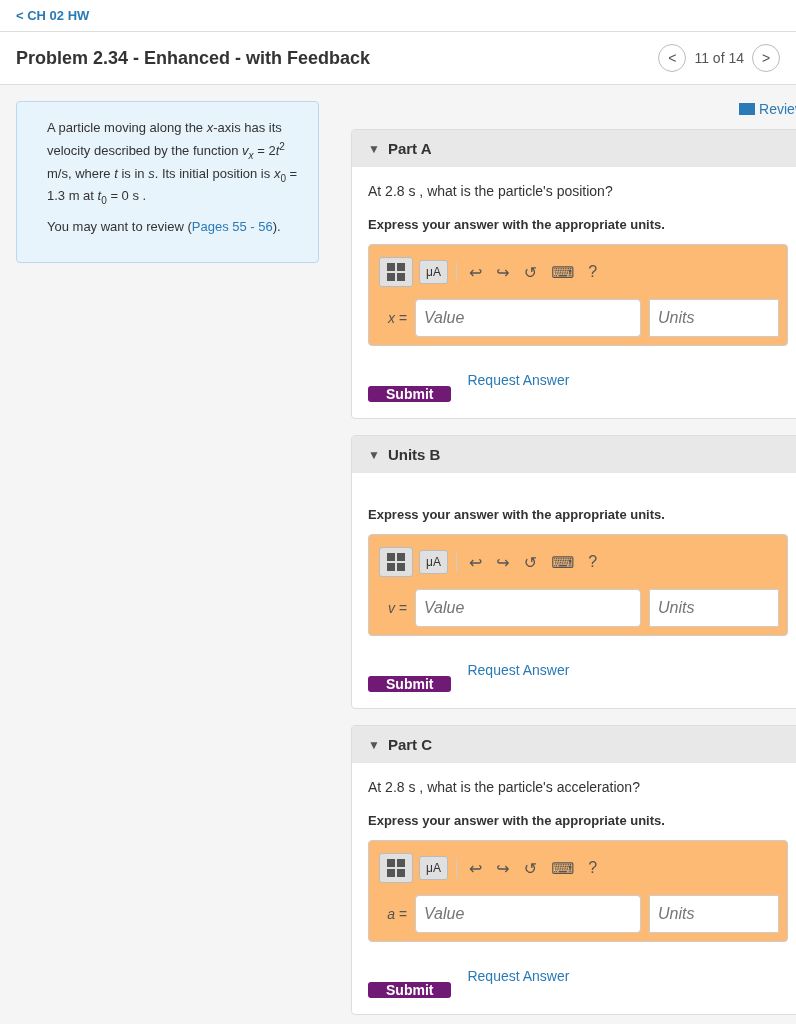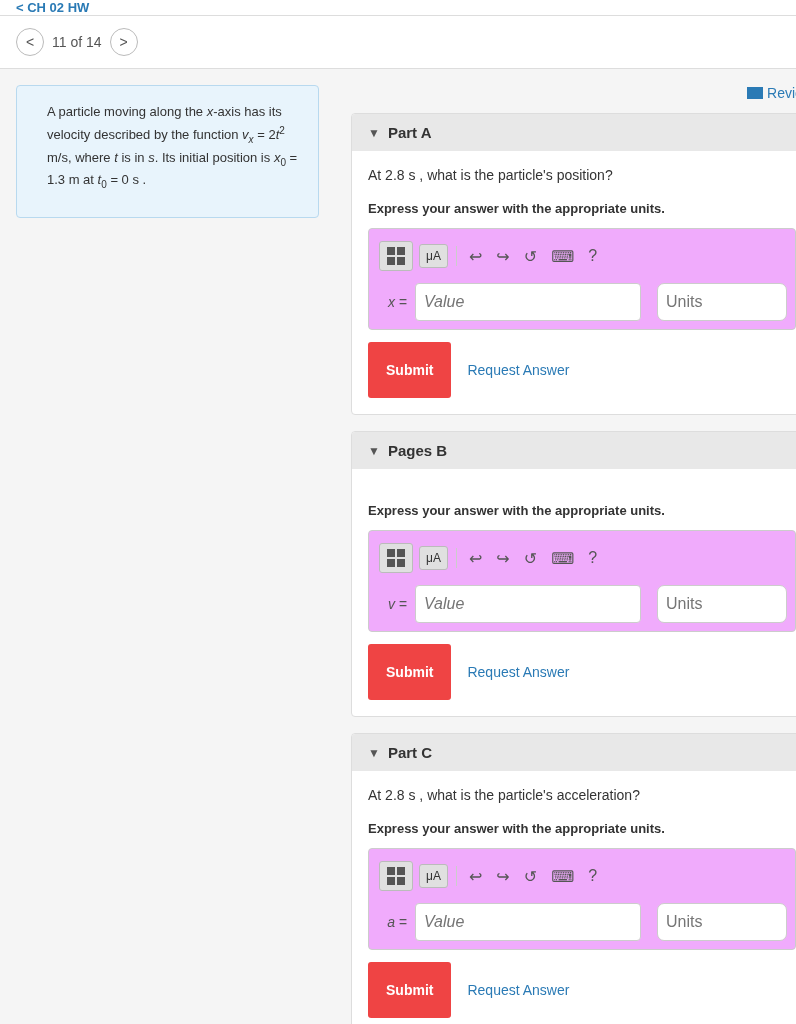--- a/index.html
+++ b/index.html
@@ -1,18 +1,18 @@
 <!DOCTYPE html>
 <html><head>
   <meta charset="utf-8">
   <style>
     * { box-sizing: border-box; margin: 0; padding: 0; }
     body { font-family: Arial, Helvetica, sans-serif; font-size: 14px; color: #333; background: #f5f5f5; }
 
-    .top-nav { background: #fff; border-bottom: 1px solid #ddd; padding: 0 16px; font-size: 13px; color: #2a7ab5; cursor: pointer; }
+    .top-nav { background: #fff; border-bottom: 1px solid #ddd; padding: 8px 16px; font-size: 13px; color: #2a7ab5; cursor: pointer; }
     .top-nav a { color: #2a7ab5; text-decoration: none; font-weight: bold; }
 
     .page-header { background: #fff; border-bottom: 1px solid #ddd; padding: 12px 16px; display: flex; align-items: center; justify-content: space-between; }
     .page-title { font-size: 18px; font-weight: bold; color: #333; }
     .pagination { display: flex; align-items: center; gap: 8px; }
     .pagination-btn { width: 28px; height: 28px; border: 1px solid #bbb; background: #fff; border-radius: 50%; cursor: pointer; display: flex; align-items: center; justify-content: center; font-size: 14px; color: #555; }
     .pagination-text { font-size: 14px; color: #555; }
 
     .main-layout { display: flex; min-height: calc(100vh - 100px); }
 
@@ -27,62 +27,64 @@
     .review-btn { color: #2a7ab5; font-size: 14px; text-decoration: none; display: flex; align-items: center; gap: 4px; cursor: pointer; }
     .review-icon { width: 16px; height: 12px; background: #2a7ab5; display: inline-block; }
 
     .part-card { background: #fff; border: 1px solid #ddd; border-radius: 4px; margin-bottom: 16px; overflow: hidden; }
     .part-header { background: #e8e8e8; padding: 10px 16px; display: flex; align-items: center; gap: 8px; font-weight: bold; font-size: 15px; }
     .part-arrow { color: #555; font-size: 12px; cursor: pointer; }
     .part-body { padding: 16px; }
     .part-question { font-size: 14px; margin-bottom: 8px; color: #333; }
     .part-instruction { font-size: 13px; font-weight: bold; margin-bottom: 12px; color: #333; margin-top: 18px; }
 
-    .answer-box { border: 1px solid #ccc; border-radius: 4px; padding: 8px; background: #f0abfc; }
+    .answer-box { border: 1px solid #ccc; border-radius: 4px; padding: 8px; background: #fdba74; }
     .toolbar { display: flex; align-items: center; gap: 6px; margin-bottom: 8px; padding: 4px 2px; }
     .toolbar-btn { background: #e0e0e0; border: 1px solid #bbb; border-radius: 3px; padding: 4px 6px; cursor: pointer; font-size: 12px; color: #333; display: flex; align-items: center; gap: 2px; }
     .toolbar-sep { width: 1px; height: 20px; background: #ccc; margin: 0 2px; }
     .toolbar-icon { font-size: 16px; color: #555; cursor: pointer; padding: 2px 4px; }
 
     .input-row { display: flex; align-items: center; gap: 8px; }
     .input-label { font-size: 14px; color: #555; font-style: italic; min-width: 30px; text-align: right; }
     .value-input { flex: 1; height: 38px; border: 1px solid #ccc; border-radius: 4px; padding: 0 8px; font-size: 16px; color: #aaa; font-style: italic; background: #fff; outline: none; }
-    .units-input { width: 130px; height: 38px; border: 1px solid #ccc; border-radius: 7px; padding: 0 8px; font-size: 16px; color: #aaa; background: #fff; outline: none; margin-left: 8px; }
+    .units-input { width: 130px; height: 38px; border: 1px solid #ccc; border-radius: 0; padding: 0 8px; font-size: 16px; color: #aaa; font-style: italic; background: #fff; outline: none; }
 
     .action-row { display: flex; align-items: center; gap: 16px; margin-top: 12px; }
-    .submit-btn { background: #ef4444; color: #fff; border: none; border-radius: 3px; padding: 20px 18px; font-size: 14px; font-weight: bold; cursor: pointer; }
+    .submit-btn { background: #701a75; color: #fff; border: none; border-radius: 3px; padding: 0 18px; font-size: 14px; font-weight: bold; cursor: pointer; margin-top: 28px; }
     .request-link { color: #2a7ab5; font-size: 14px; text-decoration: none; cursor: pointer; }
 
     .bottom-bar { display: flex; justify-content: space-between; align-items: center; padding: 16px; background: #f5f5f5; }
     .feedback-link { color: #2a7ab5; font-size: 14px; text-decoration: none; cursor: pointer; }
     .next-btn { background: #fff; border: 1px solid #bbb; border-radius: 3px; padding: 8px 16px; font-size: 14px; cursor: pointer; color: #333; display: flex; align-items: center; gap: 4px; }
 
     sup { font-size: 10px; }
     sub { font-size: 10px; }
   </style>
 </head>
 <body>
 
 <div class="top-nav">
   <a>&lt; CH 02 HW</a>
 </div>
 
 <div class="page-header">
+  <span class="page-title">Problem 2.34 - Enhanced - with Feedback</span>
   <div class="pagination">
     <button class="pagination-btn">&lt;</button>
     <span class="pagination-text">11 of 14</span>
     <button class="pagination-btn">&gt;</button>
   </div>
 </div>
 
 <div class="main-layout">
 
   <div class="sidebar">
     <div class="problem-context">
       <p>A particle moving along the <em>x</em>-axis has its velocity described by the function <em>v<sub>x</sub></em> = 2<em>t</em><sup>2</sup> m/s, where <em>t</em> is in <em>s</em>. Its initial position is <em>x</em><sub>0</sub> = 1.3 m at <em>t</em><sub>0</sub> = 0 s .</p>
+      <p>You may want to review (<a class="review-link">Pages 55 - 56</a>).</p>
     </div>
   </div>
 
   <div class="content-area">
 
     <div class="review-bar">
       <a class="review-btn">
         <span class="review-icon"></span>
         <span>Review</span>
       </a>
@@ -125,21 +127,21 @@
         <div class="action-row">
           <button class="submit-btn">Submit</button>
           <a class="request-link">Request Answer</a>
         </div>
       </div>
     </div>
 
     <div class="part-card">
       <div class="part-header">
         <span class="part-arrow">▼</span>
-        <span>Pages B</span>
+        <span>Units B</span>
       </div>
       <div class="part-body">
         <p class="part-instruction">Express your answer with the appropriate units.</p>
         <div class="answer-box">
           <div class="toolbar">
             <button class="toolbar-btn">
               <svg width="20" height="20" viewBox="0 0 20 20">
                 <rect x="1" y="1" width="8" height="8" fill="#555"></rect>
                 <rect x="11" y="1" width="8" height="8" fill="#555"></rect>
                 <rect x="1" y="11" width="8" height="8" fill="#555"></rect>

